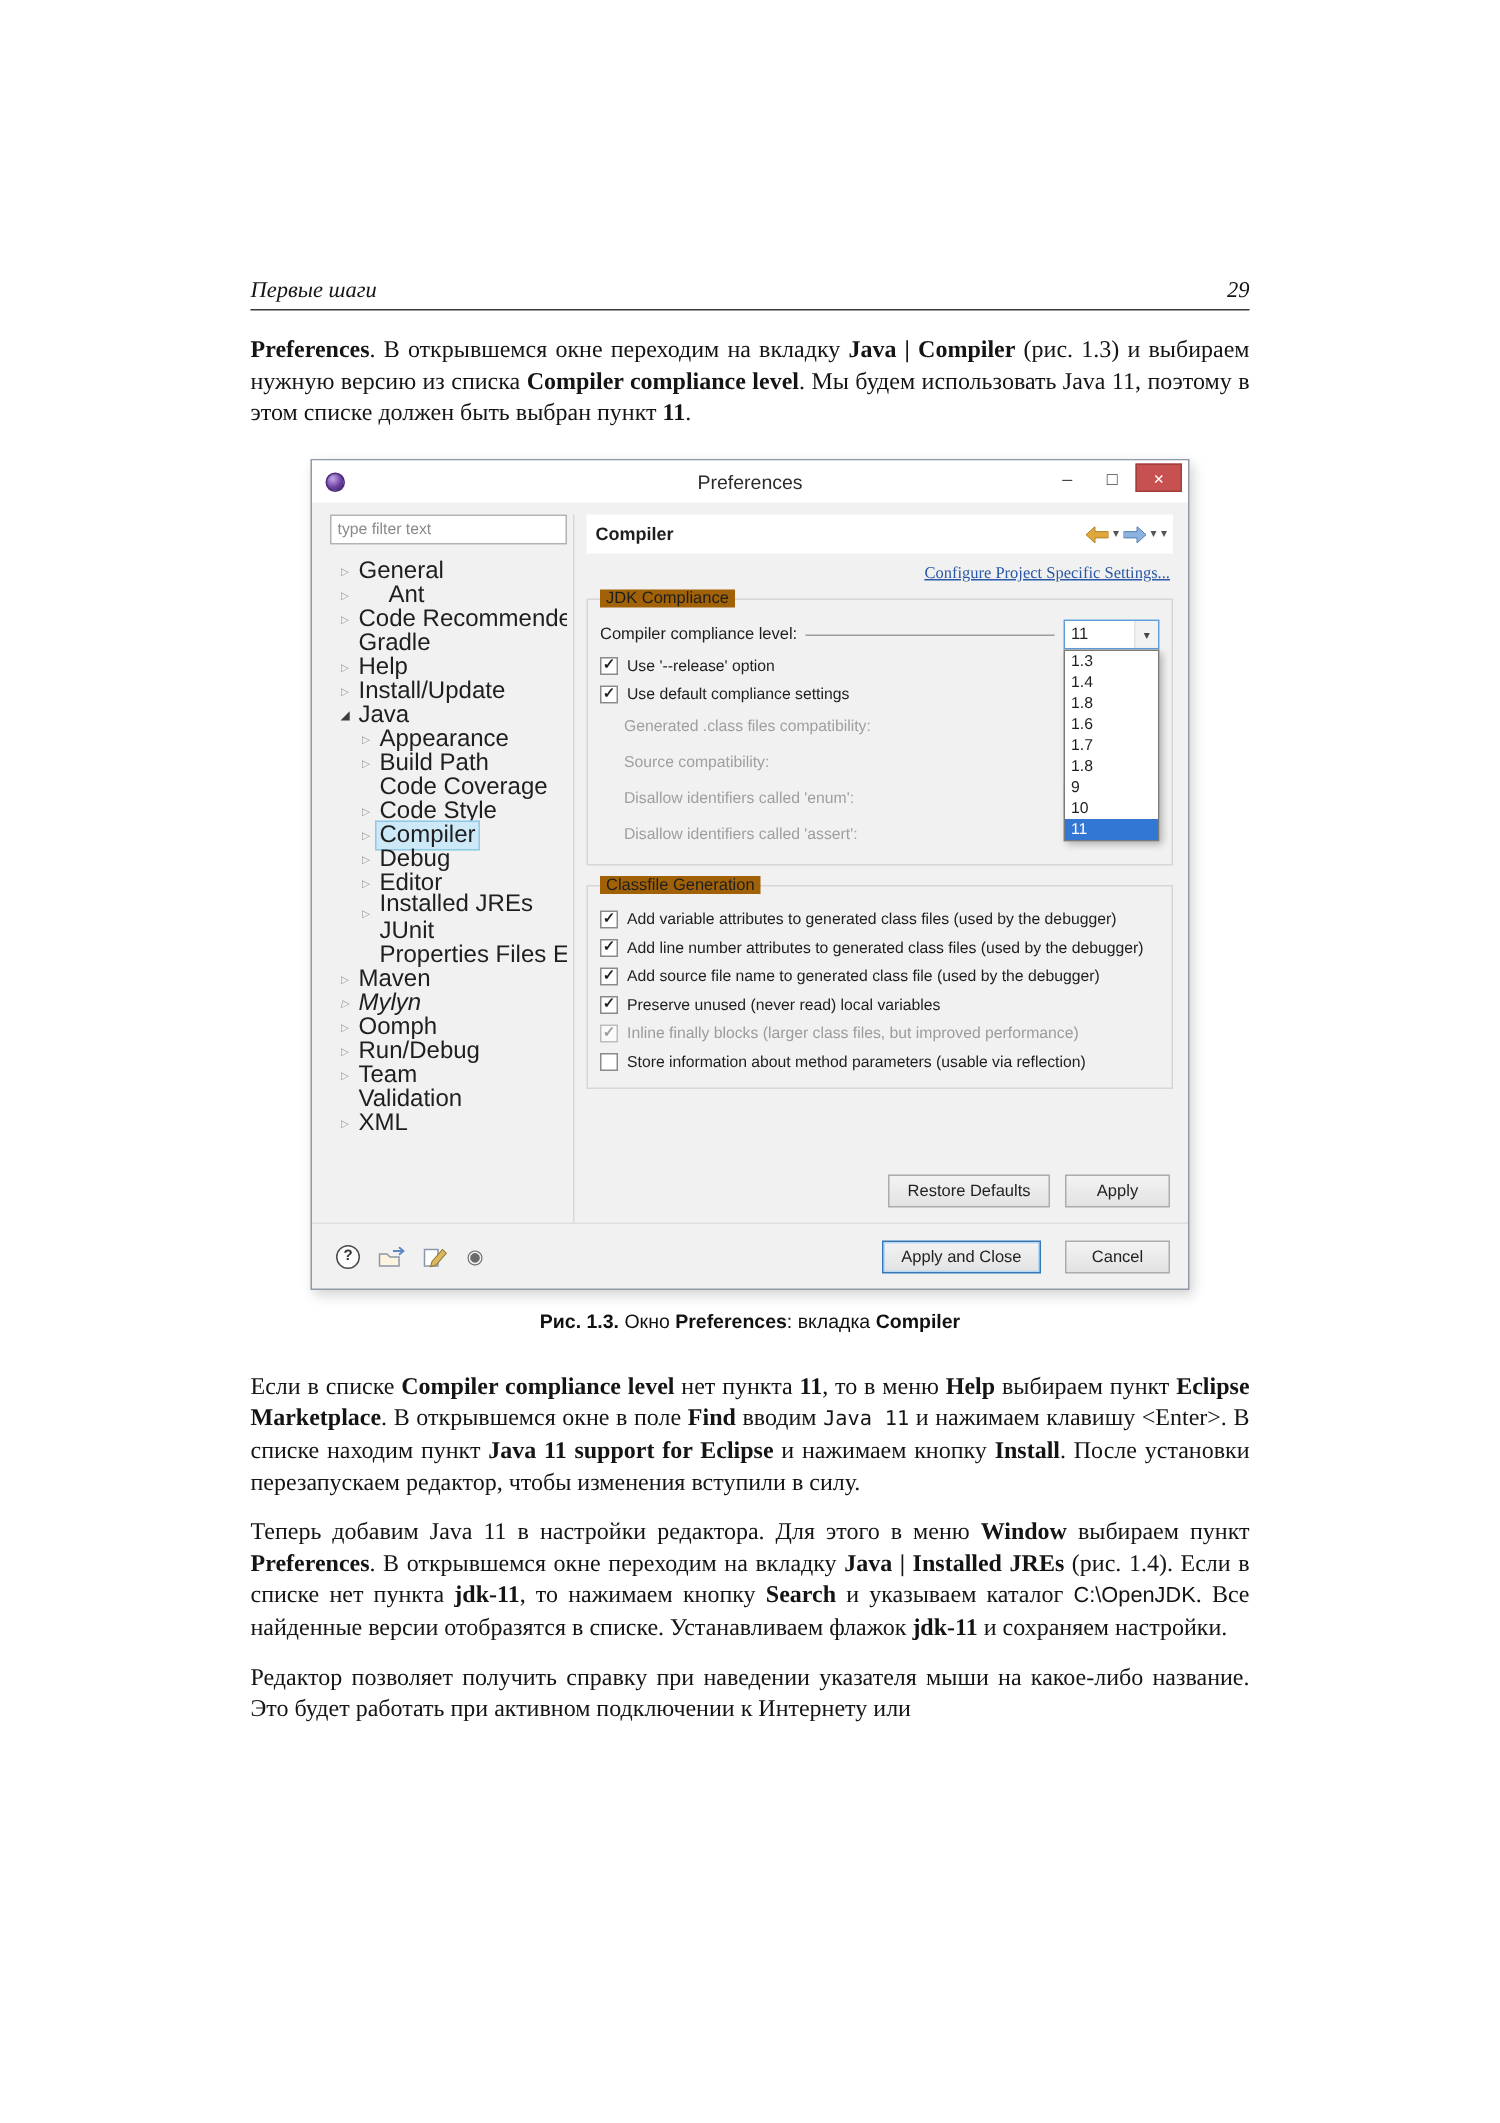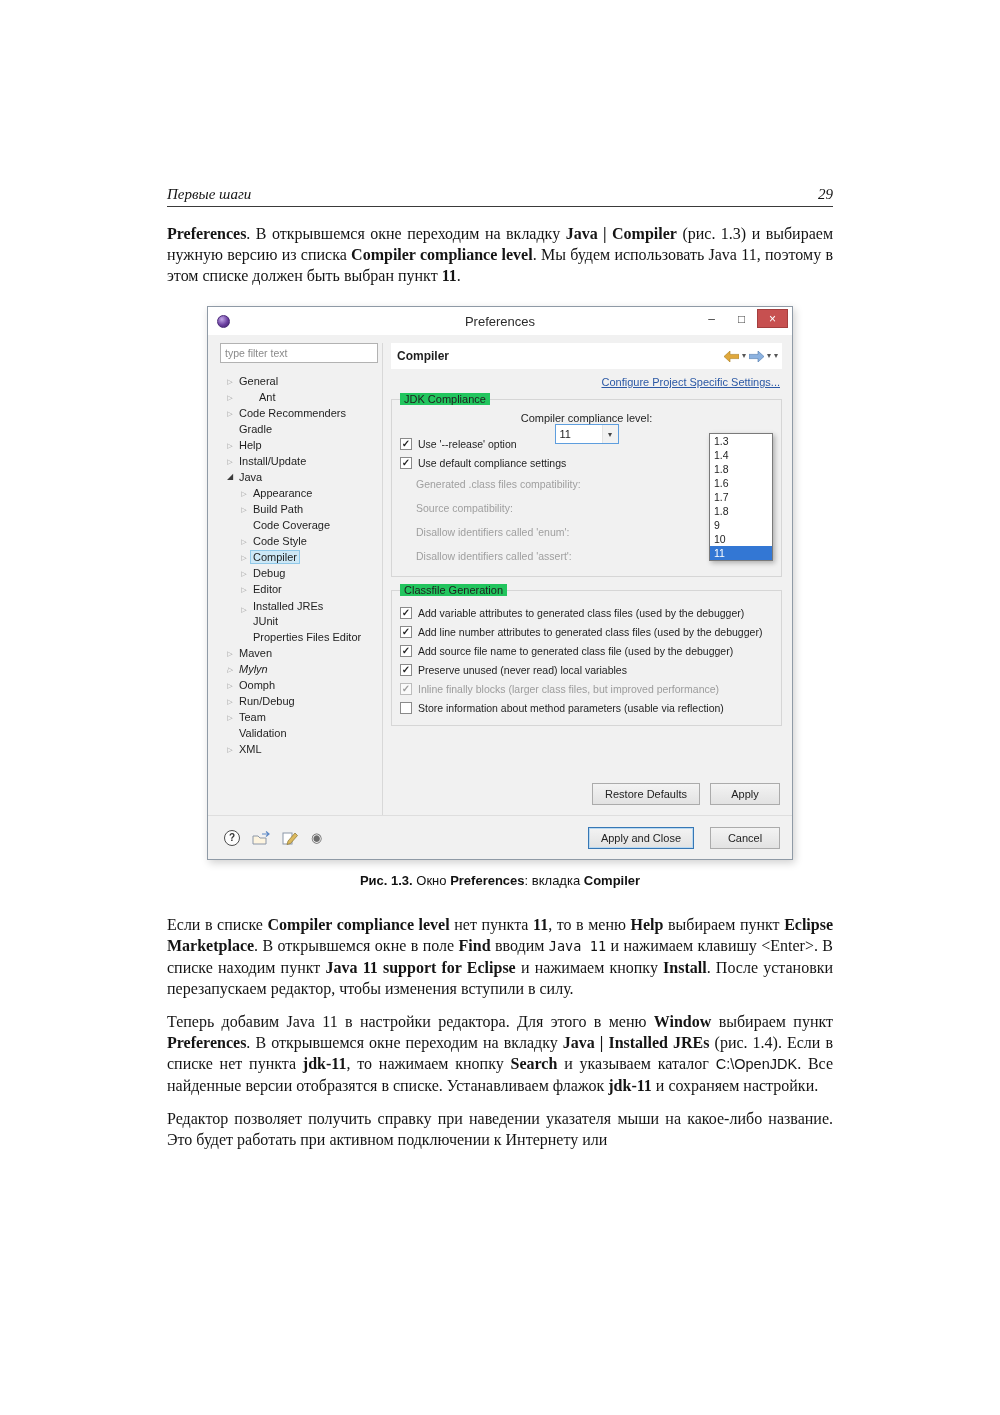--- a/index.html
+++ b/index.html
@@ -40,37 +40,37 @@
 
   .dialog-main{flex:1;display:flex;padding:8px 10px 0 12px;min-height:0;box-sizing:border-box;}
   .left-panel{width:158px;flex:0 0 auto;display:flex;flex-direction:column;}
   .filter-input{height:20px;width:100%;box-sizing:border-box;border:1px solid #b2b2b2;background:#fff;
     font-family:"Liberation Sans",sans-serif;font-size:10.5px;padding:0 4px;color:#333;}
   .filter-input::placeholder{color:#8a8a8a;}
   .tree{margin-top:10px;flex:1;overflow:hidden;}
   .tree-row{height:16px;display:flex;align-items:center;white-space:nowrap;}
   .tree-arrow{width:12px;flex:0 0 auto;text-align:center;font-size:7px;color:#9a9a9a;line-height:1;}
   .tree-arrow.expanded{color:#3c3c3c;font-size:8px;}
-  .tree-label{font-size:11px;padding:0 2px;border:1px solid transparent;}
+  .tree-label{font-size:16px;padding:0 2px;border:1px solid transparent;}
   .tree-row.selected .tree-label{background:#cde8f6;border:1px solid #90c8e8;}
 
   .divider{width:1px;background:#d8d8d8;flex:0 0 auto;margin-left:4px;}
   .right-panel{flex:1;display:flex;flex-direction:column;padding-left:8px;min-width:0;}
   .panel-header{height:26px;background:#ffffff;display:flex;align-items:center;padding:0 4px 0 6px;flex:0 0 auto;}
   .panel-title{font-weight:bold;font-size:12px;}
   .nav-arrows{margin-left:auto;display:flex;align-items:center;gap:3px;}
   .caret{font-size:8px;color:#555;line-height:1;}
 
-  .configure-row{display:flex;justify-content:flex-end;margin:7px 2px 2px 0;flex:0 0 auto;}
+  .configure-row{display:flex;justify-content:flex-end;margin:7px 2px 2px 0;flex:0 0 auto;font-family:Liberation Serif, serif;}
   .configure-link{color:#2c59a5;text-decoration:underline;font-size:11px;cursor:pointer;}
 
   .group{border:1px solid #d6d6d6;position:relative;margin-top:9px;padding:12px 8px 8px 8px;flex:0 0 auto;box-sizing:border-box;}
-  .group-legend{position:absolute;top:-7px;left:8px;background:#22c55e;padding:0 4px;font-size:11px;color:#1e1e1e;}
-
-  .compliance-row{display:flex;align-items:center;height:22px;flex-direction:column;}
+  .group-legend{position:absolute;top:-7px;left:8px;background:#a16207;padding:0 4px;font-size:11px;color:#1e1e1e;}
+
+  .compliance-row{display:flex;align-items:center;height:22px;}
   .compliance-label{flex:0 0 auto;font-size:11px;}
   .compliance-line{flex:1;height:1px;background:#9d9d9d;margin:0 6px;}
   .combo{width:64px;height:20px;background:#fff;border:1px solid #5e9ede;display:flex;align-items:center;
     flex:0 0 auto;box-sizing:border-box;}
   .combo-value{flex:1;padding-left:4px;font-size:11px;overflow:hidden;}
   .combo-arrow{width:15px;text-align:center;font-size:8px;color:#444;background:#f2f2f2;border-left:1px solid #e3e3e3;
     height:100%;display:flex;align-items:center;justify-content:center;}
   .disabled-combo{border:1px solid #c4c4c4;background:#f3f3f3;color:#8f8f8f;}
   .disabled-combo .combo-value{color:#8f8f8f;}
   .disabled-combo .combo-arrow{color:#9b9b9b;}

